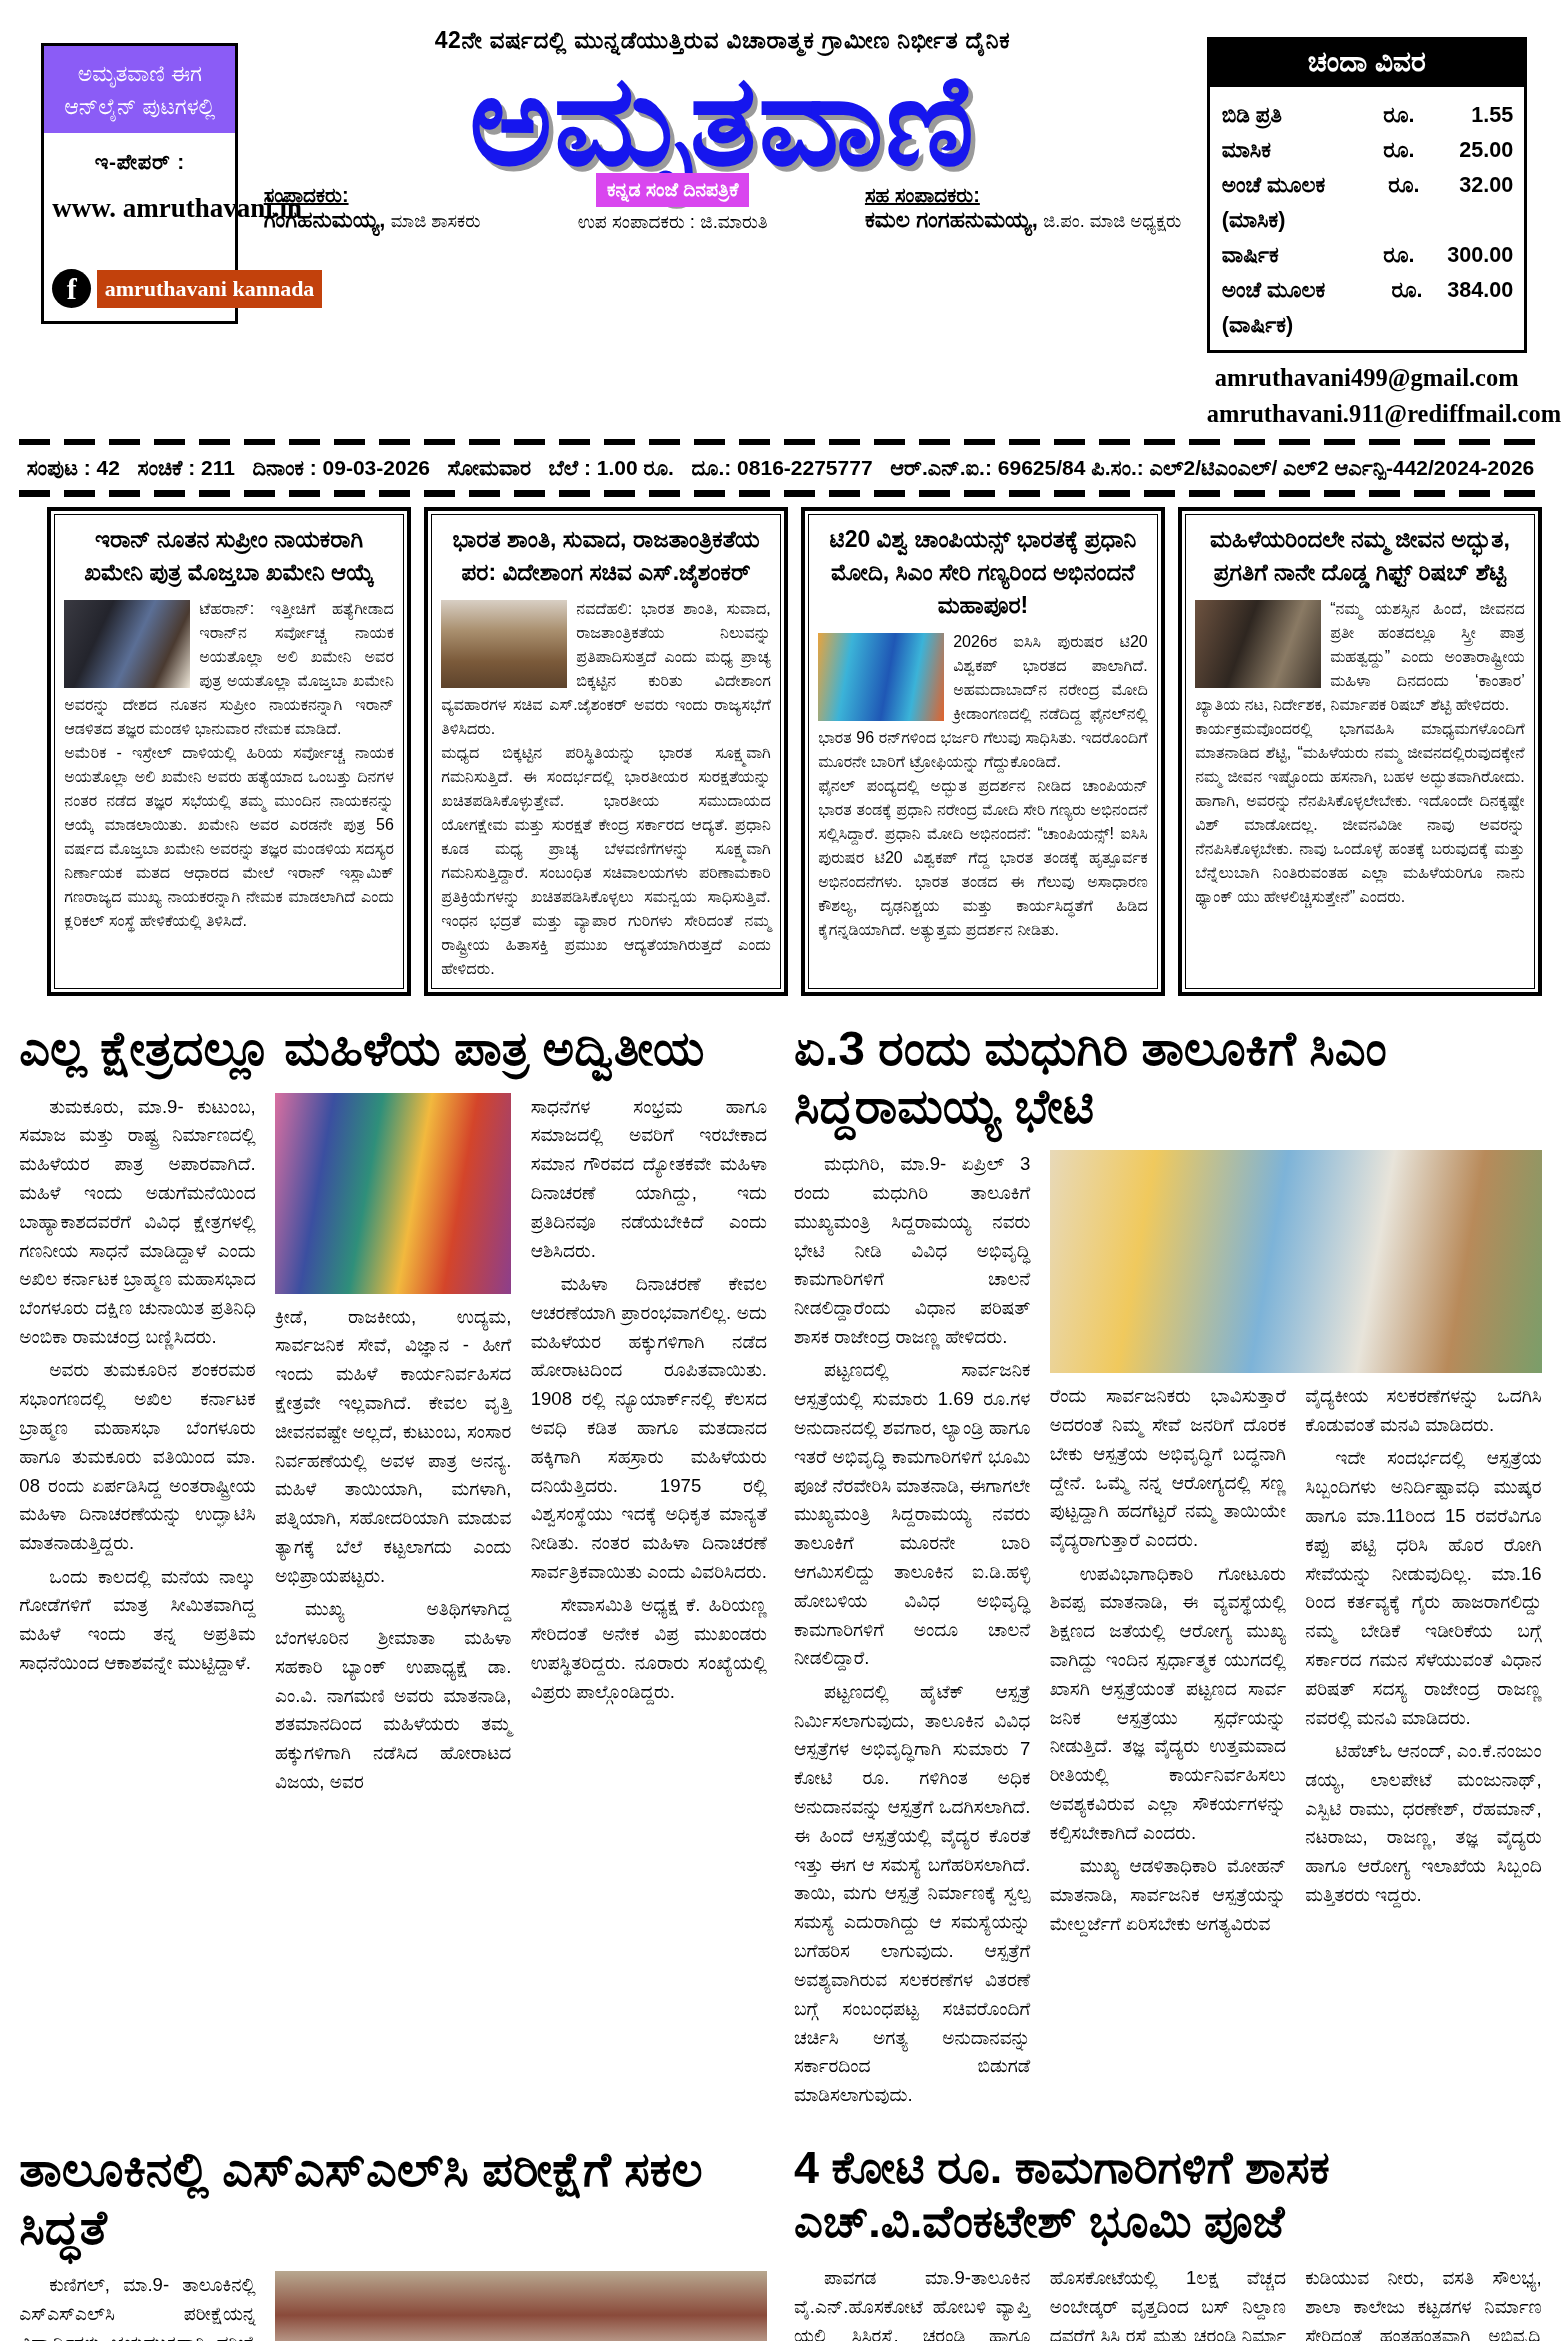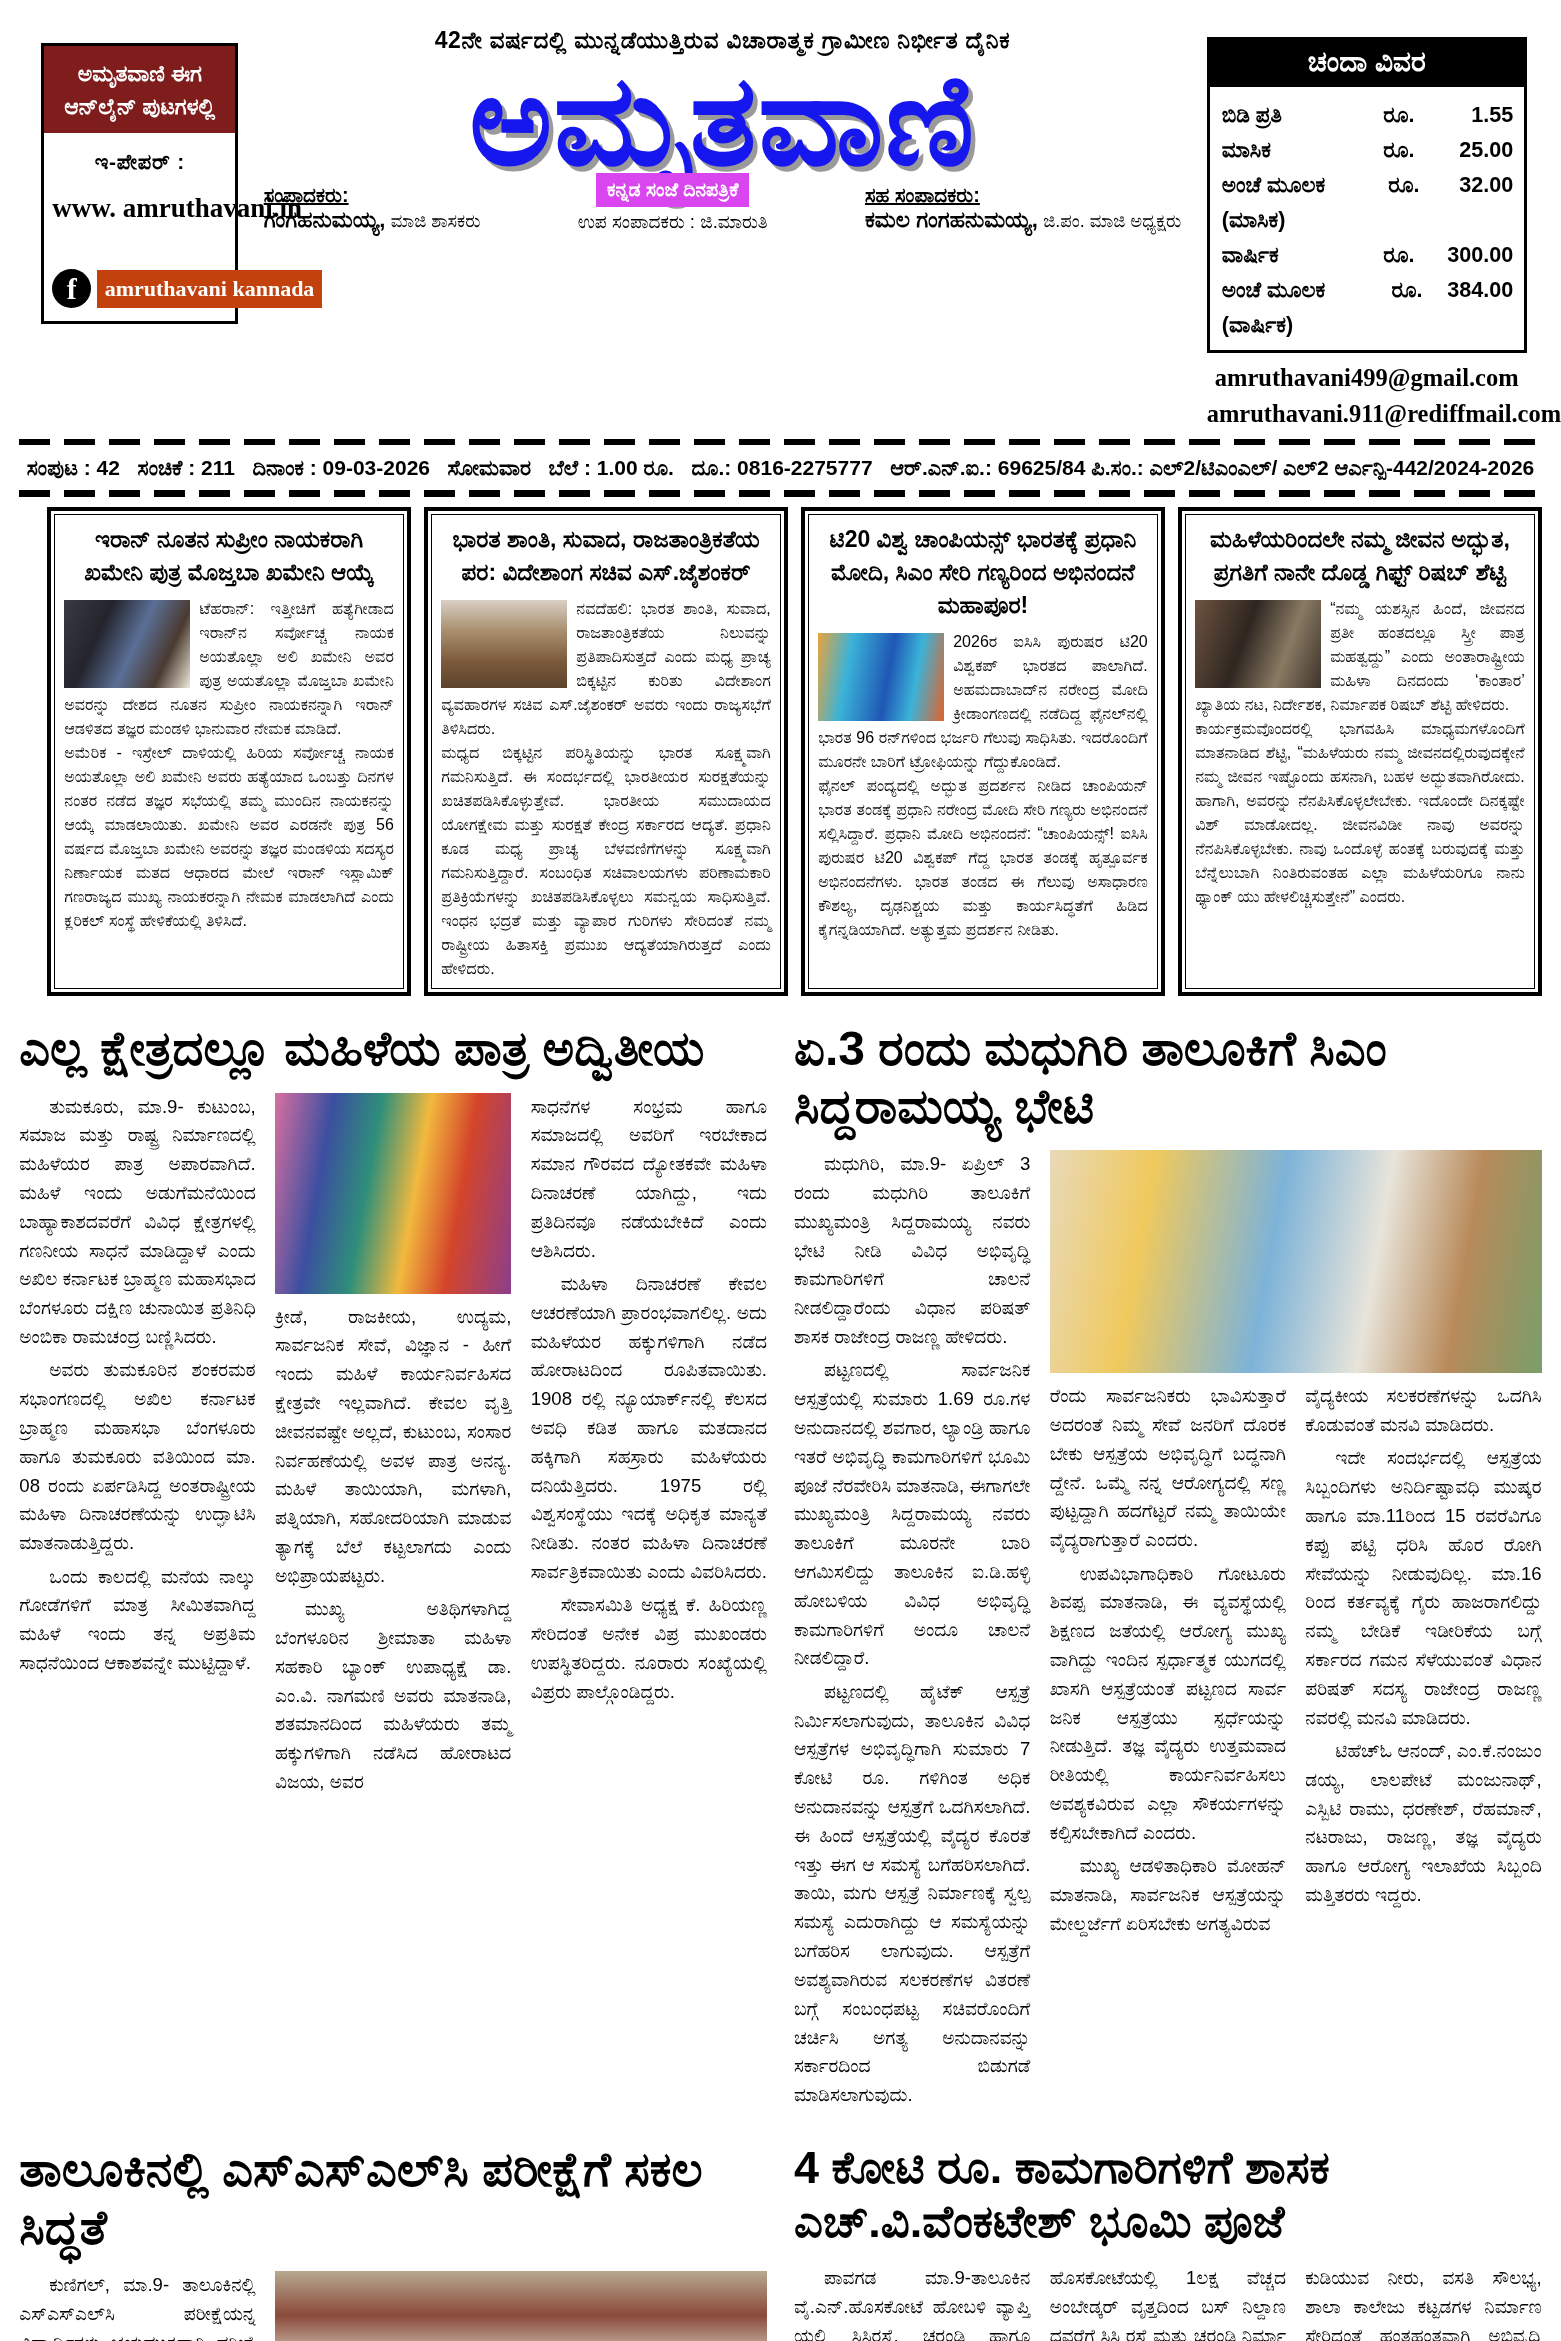--- a/index.html
+++ b/index.html
@@ -2,21 +2,21 @@
 <html style="font-size:12px"><head>
 <meta charset="utf-8">
 <style>
   * { margin:0; padding:0; box-sizing:border-box; }
   body { width:1561px; background:#fff; color:#000; font-family:"Liberation Sans", sans-serif; }
   .page { width:1561px; min-height:2342px; padding:7.4px 19.3px 22px 19.3px; background:#fff; }
 
   
   .header { display:flex; gap:18px; padding:6px 15px 0 22px; }
   .online-box { width:197px; border:3px solid #000; margin-top:30px; align-self:flex-start; }
-  .online-box .ob-head { background:#7f1d1d; color:#fff; text-align:center; font-weight:bold; font-size:22px; line-height:1.5; padding:10.4px 4.5px; }
+  .online-box .ob-head { background:#8b5cf6; color:#fff; text-align:center; font-weight:normal; font-size:22px; line-height:1.5; padding:10.4px 4.5px; }
   .online-box .ob-body { padding:15px 6px 10.4px 6px; text-align:center; border:2.2px solid #fff; }
   .ob-epaper { font-weight:bold; font-size:21px; letter-spacing:0.7px; margin-bottom:19.3px; }
   .ob-url { font-family:"Liberation Serif", serif; font-weight:bold; font-size:27px; margin-bottom:45px; white-space:nowrap; }
   .ob-fb { display:flex; align-items:center; gap:6px; }
   .fb-circle { width:39px; height:39px; border-radius:50%; background:#000; color:#fff; font-family:"Liberation Serif", serif; font-weight:bold; font-size:30px; display:flex; align-items:center; justify-content:center; flex:0 0 auto; }
   .fb-label { background:#c2410c; color:#fff; font-family:"Liberation Serif", serif; font-weight:bold; font-size:22px; padding:6px 7.4px; white-space:nowrap; }
   .mast-center { flex:1 1 auto; text-align:center; }
   .tagline { font-weight:bold; font-size:23px; margin:13.4px 0 1.5px 0; letter-spacing:0.7px; }
   .paper-title { font-size:126px; font-weight:bold; color:#1616ee; line-height:1.05; text-shadow:4.5px 5.2px 0 #9a9a9a; letter-spacing:1.5px; }
   .mast-bottom { display:flex; justify-content:space-between; align-items:flex-end; margin-top:-15px; padding:0 7.4px; }

